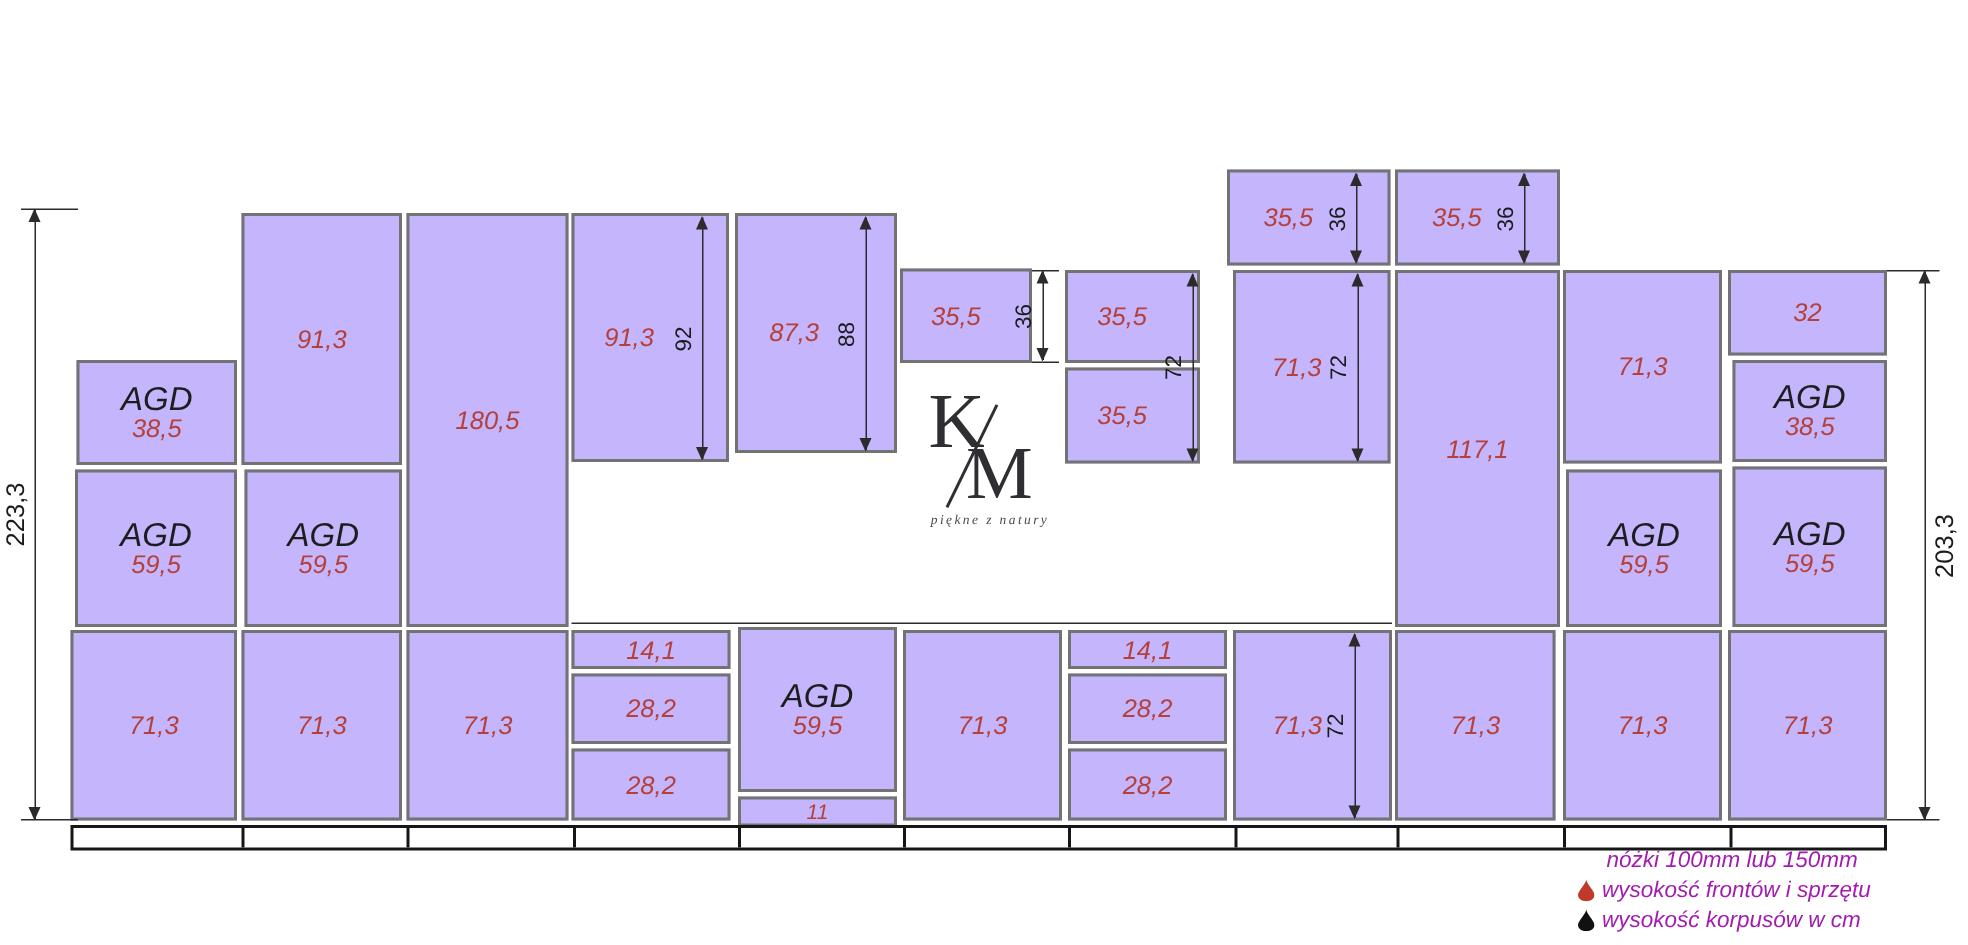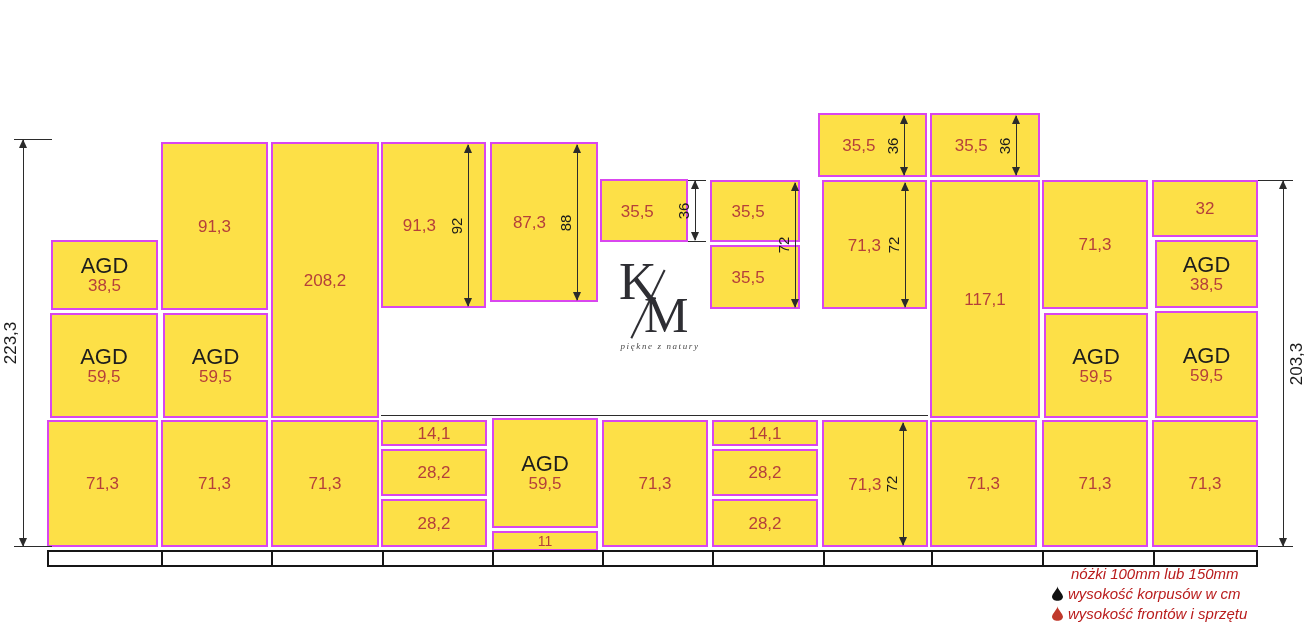--- a/index.html
+++ b/index.html
@@ -3,22 +3,22 @@
 <meta charset="utf-8">
 <style>
   html,body{margin:0;padding:0;background:#ffffff;}
   .stage{position:relative;width:1312px;height:630px;background:#ffffff;overflow:hidden;
          font-family:"Liberation Sans",sans-serif;}
   .page-title{position:absolute;left:38px;top:8px;margin:0;
         font-family:"Liberation Sans",sans-serif;font-weight:700;font-size:39px;
         letter-spacing:-0.5px;color:#262a33;}
   #boxes-layer,#dims-layer{position:absolute;left:0;top:0;width:100%;height:100%;}
   #dims-layer{z-index:5;pointer-events:none;}
-  .cab{position:absolute;box-sizing:border-box;border:2px solid #d946ef;background:#fde047;
-       display:flex;flex-direction:column;align-items:center;justify-content:center;}
+  .cab{position:absolute;box-sizing:border-box;border:2px solid #737373;background:#c4b5fd;
+       display:flex;flex-direction:column;align-items:center;justify-content:center;font-style:italic;}
   .val{color:#b5403a;font-size:17px;line-height:1;}
   .val.small{font-size:14px;}
   .agd-name{font-size:22px;color:#1d1d1d;line-height:1.05;text-align:center;}
   .agd-val{font-size:17px;color:#b5403a;line-height:1.1;text-align:center;}
   .vdim{position:absolute;width:0;}
   .vdim .line{position:absolute;left:-0.5px;top:0;width:1px;height:100%;background:#2b2b2b;}
   .vdim .ah{position:absolute;left:-4.5px;width:0;height:0;
             border-left:4.5px solid transparent;border-right:4.5px solid transparent;}
   .vdim .ah.up{top:-1px;border-bottom:9px solid #2b2b2b;}
   .vdim .ah.dn{bottom:-1px;border-top:9px solid #2b2b2b;}
@@ -29,21 +29,21 @@
   .plinth{position:absolute;box-sizing:border-box;border:2px solid #161616;background:#fff;}
   .pdiv{position:absolute;top:0;bottom:0;width:2px;background:#161616;}
   .logo{position:absolute;left:600px;top:252px;width:120px;height:105px;color:#2e2e33;}
   .logo-k{position:absolute;left:19px;top:4px;font-family:"Liberation Serif",serif;font-size:52px;line-height:1;}
   .logo-m{position:absolute;left:44px;top:38px;font-family:"Liberation Serif",serif;font-size:50px;line-height:1;}
   .logo-slash{position:absolute;left:47px;top:14px;width:1.5px;height:76px;background:#2e2e33;
               transform:rotate(26deg);}
   .logo-tagline{position:absolute;left:8px;top:89px;width:104px;text-align:center;
               font-family:"Liberation Serif",serif;font-style:italic;font-size:9px;
               letter-spacing:1.6px;color:#4a4a4a;white-space:nowrap;}
-  .legend{position:absolute;left:1052px;top:564px;color:#b91c1c;
+  .legend{position:absolute;left:1052px;top:564px;color:#a21caf;
           font-family:"Liberation Sans",sans-serif;font-style:italic;font-size:15px;line-height:1.32;}
   .legend-row{display:flex;align-items:center;gap:5px;}
   .legend-line1{margin-left:19px;}
   .drop{flex:0 0 auto;display:inline-block;}
 </style>
 </head>
 <body>
 
 <div class="stage">
 
@@ -57,21 +57,21 @@
         <div class="agd-val">59,5</div>
       </div>
       <div class="cab" style="left: 161px; top: 142px; width: 107px; height: 168px;">
         <span class="val">91,3</span>
       </div>
       <div class="cab" style="left: 163px; top: 313px; width: 105px; height: 105px;">
         <div class="agd-name">AGD</div>
         <div class="agd-val">59,5</div>
       </div>
       <div class="cab" style="left: 271px; top: 142px; width: 108px; height: 276px;">
-        <span class="val">208,2</span>
+        <span class="val">180,5</span>
       </div>
       <div class="cab" style="left: 381px; top: 142px; width: 105px; height: 166px;">
         <span class="val" style="position: absolute; left: 36%; top: 50%; transform: translate(-50%, -50%);">91,3</span>
       </div>
       <div class="cab" style="left: 490px; top: 142px; width: 108px; height: 160px;">
         <span class="val" style="position: absolute; left: 36%; top: 50%; transform: translate(-50%, -50%);">87,3</span>
       </div>
       <div class="cab" style="left: 600px; top: 179px; width: 88px; height: 63px;">
         <span class="val" style="position: absolute; left: 42%; top: 50%; transform: translate(-50%, -50%);">35,5</span>
       </div>
@@ -247,24 +247,24 @@
     <span class="logo-k">K</span>
     <span class="logo-slash"></span>
     <span class="logo-m">M</span>
     <div class="logo-tagline">piękne z natury</div>
   </div>
 
   <div class="legend">
     <div class="legend-line1">nóżki 100mm lub 150mm</div>
     <div class="legend-row">
       <svg class="drop" width="11" height="15" viewBox="0 0 12 16">
+          <path d="M6 0 C6 3 0 8.5 0 11.5 C0 14 2.7 16 6 16 C9.3 16 12 14 12 11.5 C12 8.5 6 3 6 0 Z" fill="#c0392b"></path>
+        </svg>
+      <span>wysokość frontów i sprzętu</span>
+    </div>
+    <div class="legend-row">
+      <svg class="drop" width="11" height="15" viewBox="0 0 12 16">
           <path d="M6 0 C6 3 0 8.5 0 11.5 C0 14 2.7 16 6 16 C9.3 16 12 14 12 11.5 C12 8.5 6 3 6 0 Z" fill="#111111"></path>
         </svg>
       <span>wysokość korpusów w cm</span>
     </div>
-    <div class="legend-row">
-      <svg class="drop" width="11" height="15" viewBox="0 0 12 16">
-          <path d="M6 0 C6 3 0 8.5 0 11.5 C0 14 2.7 16 6 16 C9.3 16 12 14 12 11.5 C12 8.5 6 3 6 0 Z" fill="#c0392b"></path>
-        </svg>
-      <span>wysokość frontów i sprzętu</span>
-    </div>
   </div>
 </div>
 
 </body></html>

